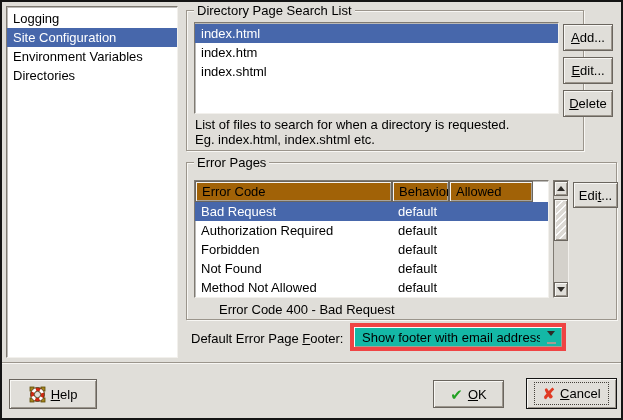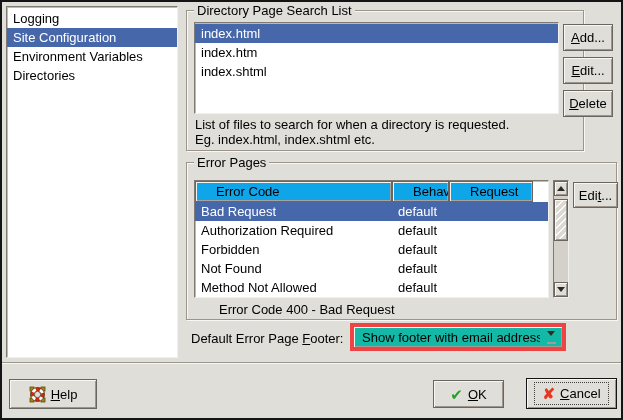--- a/index.html
+++ b/index.html
@@ -49,23 +49,23 @@
   
   .file-list { position:absolute; left:7px; top:11px; width:365px; height:92px; padding-top:1px; }
   .side-btn { width:50px; height:27px; left:376px; }
 
   .desc { position:absolute; left:8px; line-height:15px; white-space:nowrap; }
 
   
   .table-box { position:absolute; left:7px; top:17px; width:355px; height:118px; padding:0; }
   .thead { display:flex; height:21px; }
   .hcell {
-    background:#0ea5e9; border:1px solid #6a655e;
+    background:#a16207; border:1px solid #6a655e;
     box-shadow: inset 1px 1px 0 #f6f4f0, inset -1px -1px 0 #a9a49b;
-    line-height:19px; padding-left:20px; white-space:nowrap; overflow:hidden;
+    line-height:19px; padding-left:6px; white-space:nowrap; overflow:hidden;
   }
   .trow { display:flex; height:19px; line-height:19px; white-space:nowrap; }
   .c1 { width:197px; } .c2 { width:57px; } .c3 { width:84px; } .cf { flex:1; }
   .trow .c1 { padding-left:6px; } .trow .c2 { padding-left:6px; }
 
   
   .sb {
     position:absolute; left:366px; top:17px; width:16px; height:118px;
     background:#d4d1cb; border:1px solid; border-color:#7f7a72 #f2f0ec #f2f0ec #7f7a72;
   }
@@ -141,21 +141,21 @@
     <div class="desc" style="top:121px;">Eg. index.html, index.shtml etc.</div>
   </div>
 
   <div class="frame" style="left:184px; top:160px; width:431px; height:158px;">
     <div class="frame-title">Error Pages</div>
 
     <div class="table-box sunken">
       <div class="thead">
         <div class="hcell c1">Error Code</div>
         <div class="hcell c2">Behavior</div>
-        <div class="hcell c3">Request</div>
+        <div class="hcell c3">Allowed</div>
         <div class="cf"></div>
       </div>
       <div class="trow selected">
         <div class="c1">Bad Request</div>
         <div class="c2">default</div>
         <div class="c3"></div>
         <div class="cf"></div>
       </div>
       <div class="trow">
         <div class="c1">Authorization Required</div>

